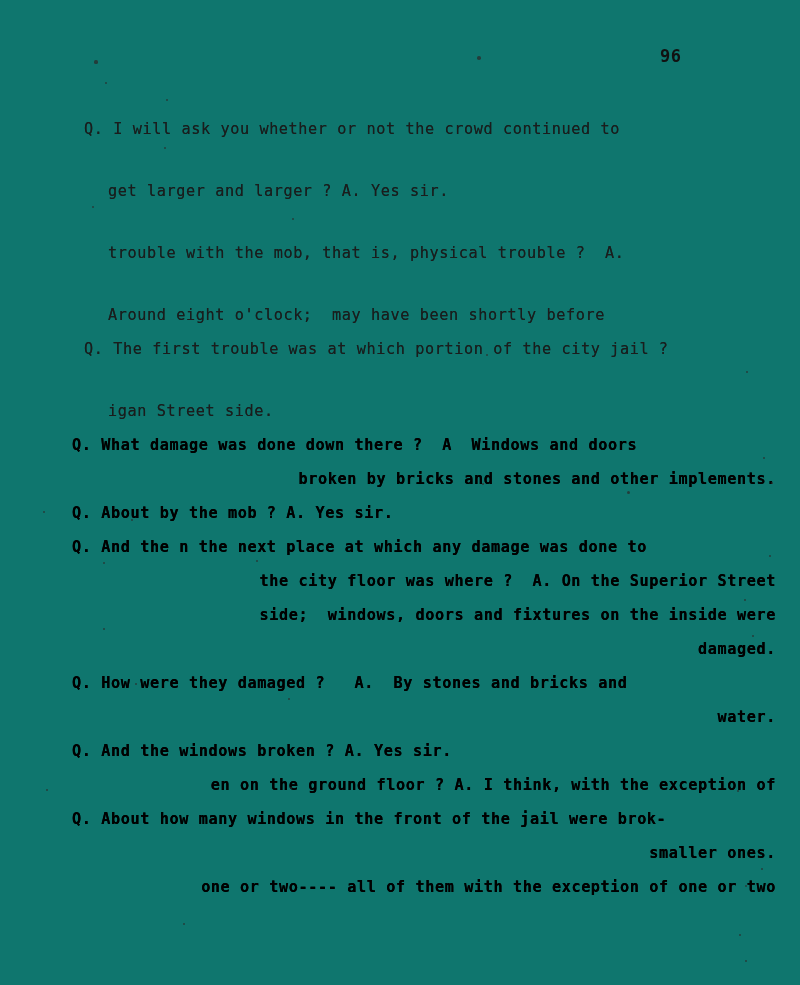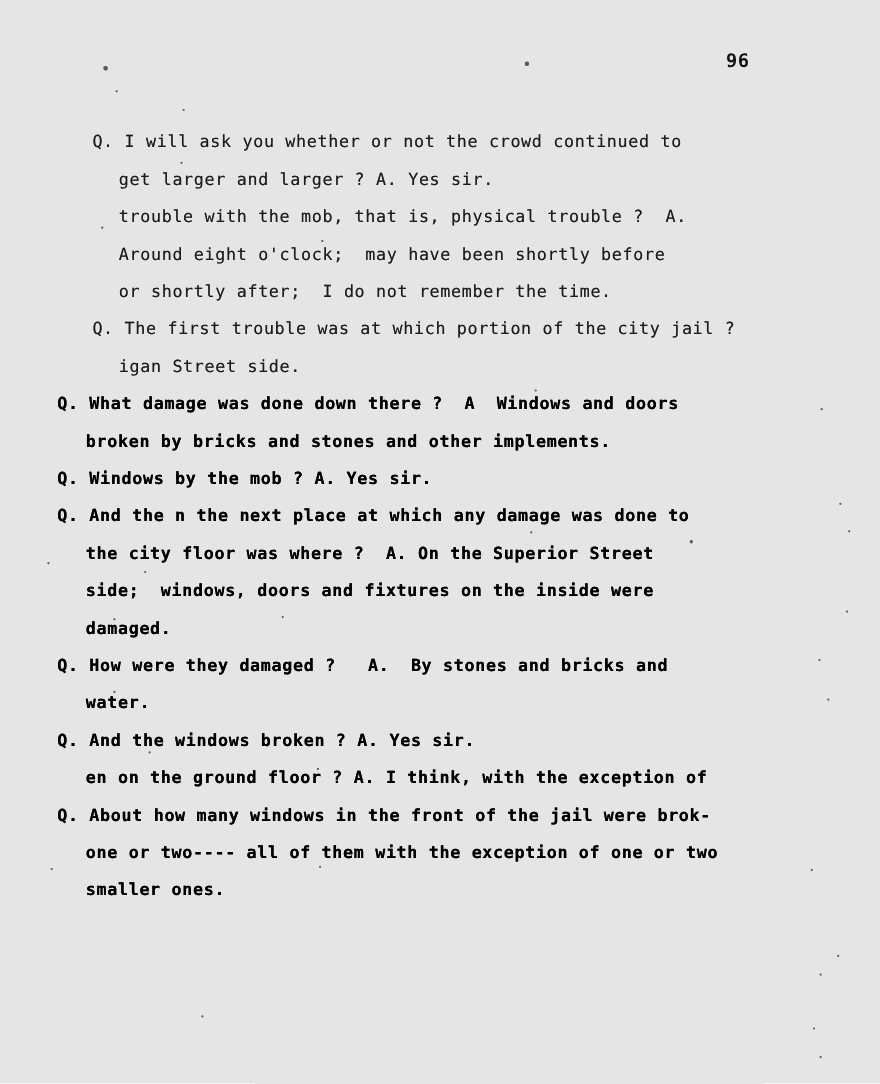--- a/index.html
+++ b/index.html
@@ -5,21 +5,21 @@
 <style>
   html, body {
     margin: 0;
     padding: 0;
     background: #ffffff;
   }
   .page {
     position: relative;
     width: 800px;
     height: 985px;
-    background: #e5e5e5;
+    background: #0f766e;
     overflow: hidden;
     font-family: "DejaVu Sans Mono", "Liberation Mono", monospace;
     color: #0a0a0a;
   }
 
   
   .page-number {
     position: absolute;
     top: 46px;
     left: 660px;
@@ -58,23 +58,23 @@
   }
   
   .heavy .line {
     font-weight: 700;
     color: #000000;
     text-shadow: 0 0 0.5px rgba(0,0,0,0.9);
   }
 
   
   .light .line.q    { padding-left: 84px; }
-  .light .line.cont { padding-left: 108px; }
-  .heavy .line.q    { padding-left: 52px; }
-  .heavy .line.cont { padding-left: 78px; }
+  .light .line.cont { padding-left: 108px; margin-top: 28px; }
+  .heavy .line.q    { padding-left: 72px; }
+  .heavy .line.cont { padding-left: 78px; text-align: right; }
 
   
   .speck {
     position: absolute;
     background: #2b2b2b;
     border-radius: 50%;
     opacity: 0.75;
   }
 </style>
 </head>
@@ -85,51 +85,50 @@
   <div class="page-number">96</div>
 
   <div class="typescript">
       <div class="qa-block light">
         <div class="line q">Q. I will ask you whether or not the crowd continued to</div>
         <div class="line cont">get larger and larger ? A. Yes sir.</div>
       </div>
       <div class="qa-block light">
         <div class="line cont">trouble with the mob, that is, physical trouble ?  A.</div>
         <div class="line cont">Around eight o'clock;  may have been shortly before</div>
-        <div class="line cont">or shortly after;  I do not remember the time.</div>
       </div>
       <div class="qa-block light">
         <div class="line q">Q. The first trouble was at which portion of the city jail ?</div>
         <div class="line cont">igan Street side.</div>
       </div>
       <div class="qa-block heavy">
         <div class="line q">Q. What damage was done down there ?  A  Windows and doors</div>
         <div class="line cont">broken by bricks and stones and other implements.</div>
       </div>
       <div class="qa-block heavy">
-        <div class="line q">Q. Windows by the mob ? A. Yes sir.</div>
+        <div class="line q">Q. About by the mob ? A. Yes sir.</div>
       </div>
       <div class="qa-block heavy">
         <div class="line q">Q. And the n the next place at which any damage was done to</div>
         <div class="line cont">the city floor was where ?  A. On the Superior Street</div>
         <div class="line cont">side;  windows, doors and fixtures on the inside were</div>
         <div class="line cont">damaged.</div>
       </div>
       <div class="qa-block heavy">
         <div class="line q">Q. How were they damaged ?   A.  By stones and bricks and</div>
         <div class="line cont">water.</div>
       </div>
       <div class="qa-block heavy">
         <div class="line q">Q. And the windows broken ? A. Yes sir.</div>
       </div>
       <div class="qa-block heavy">
         <div class="line cont">en on the ground floor ? A. I think, with the exception of</div>
         <div class="line q">Q. About how many windows in the front of the jail were brok-</div>
+        <div class="line cont">smaller ones.</div>
         <div class="line cont">one or two---- all of them with the exception of one or two</div>
-        <div class="line cont">smaller ones.</div>
       </div>
     </div>
 
   <div class="speckle-layer">
       <div class="speck" style="left: 94.4px; top: 60.4px; width: 3.2px; height: 3.2px;"></div>
       <div class="speck" style="left: 477.2px; top: 56.2px; width: 3.6px; height: 3.6px;"></div>
       <div class="speck" style="left: 104.7px; top: 81.7px; width: 2.6px; height: 2.6px;"></div>
       <div class="speck" style="left: 165.8px; top: 98.8px; width: 2.4px; height: 2.4px;"></div>
       <div class="speck" style="left: 163.8px; top: 146.8px; width: 2.4px; height: 2.4px;"></div>
       <div class="speck" style="left: 91.7px; top: 205.7px; width: 2.6px; height: 2.6px;"></div>

